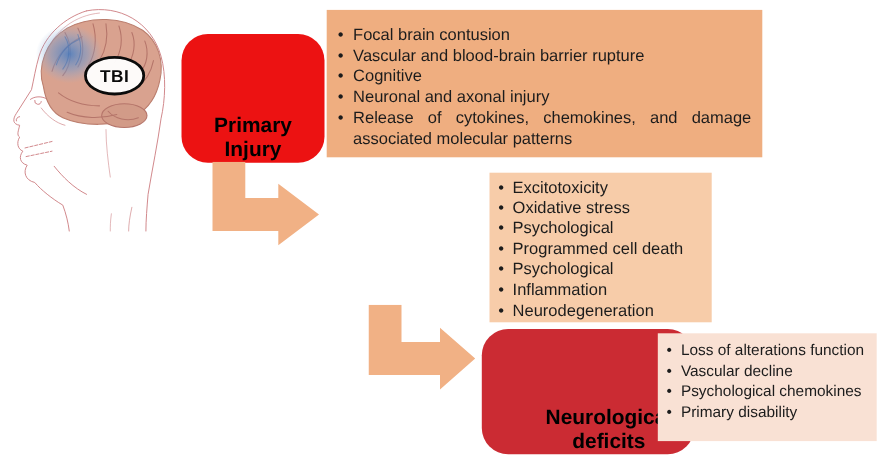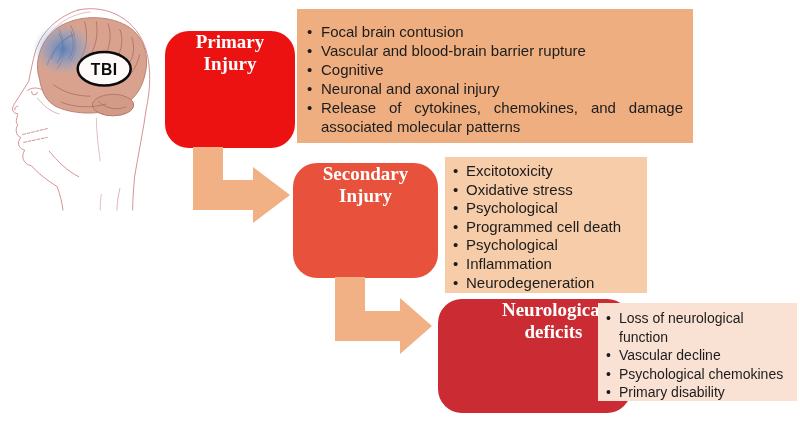--- a/index.html
+++ b/index.html
@@ -2,23 +2,23 @@
 <html><head>
 <meta charset="utf-8">
 <style>
   html,body { margin:0; padding:0; background:#ffffff; }
   .canvas {
     position:relative; width:800px; height:425px; background:#ffffff;
     font-family:"Liberation Sans", sans-serif; overflow:hidden;
   }
   
   .stage {
-    position:absolute; border-radius:24px; color:#ffffff;
-    display:flex; align-items:flex-start; justify-content:center;
-    text-align:center; font-weight:bold; font-size:19px; line-height:22px;font-family:Liberation Serif, serif;
+    position:absolute; border-radius:24px; color:#000000;
+    display:flex; align-items:flex-end; justify-content:center;
+    text-align:center; font-weight:bold; font-size:19px; line-height:22px;
   }
   .stage.primary   { left:165px; top:31px;  width:130px; height:117px; background:#ec1212; }
   .stage.secondary { left:293px; top:163px; width:145px; height:115px; background:#e8513b; }
   .stage.neuro     { left:438px; top:299px; width:155px; height:114px; background:#cb2b33;padding-left:38px; }
   .stage .stage-title { padding:0 6px; }
   
   .panel { position:absolute; color:#1c1c1c; }
   .panel.p1 { left:297px; top:9px;   width:396px; height:134px; background:#efae80; padding:13px 10px 0 10px; font-size:15px;   line-height:19px;   box-sizing:border-box; }
   .panel.p2 { left:445px; top:157px; width:202px; height:136px; background:#f7cca9; padding:5px 4px 0 8px;   font-size:15px;   line-height:18.6px; box-sizing:border-box; }
   .panel.p3 { left:598px; top:303px; width:199px; height:98px;  background:#f9e1d4; padding:6px 4px 0 8px;   font-size:14px;   line-height:18.5px; box-sizing:border-box; }
@@ -118,23 +118,20 @@
     <div class="li">
         <span class="b">•</span>
         <div class="t">Release of cytokines, chemokines, and damage associated molecular patterns</div>
       </div>
   </div>
 
   <svg class="arrow a1" width="100" height="80" viewBox="0 0 100 80">
     <polygon points="0,0 30,0 30,33 60,33 60,20 97,48 60,76 60,63 0,63" fill="#f1b185"></polygon>
   </svg>
 
-  <div class="stage secondary">
-    <div class="stage-title">Secondary Injury</div>
-  </div>
   <div class="panel p2">
     <div class="li">
         <span class="b">•</span>
         <div class="t">Excitotoxicity</div>
       </div>
     <div class="li">
         <span class="b">•</span>
         <div class="t">Oxidative stress</div>
       </div>
     <div class="li">
@@ -162,21 +159,21 @@
   <svg class="arrow a2" width="105" height="85" viewBox="0 0 105 85">
     <polygon points="0,0 30,0 30,34 65,34 65,21 97,49 65,77 65,64 0,64" fill="#f1b185"></polygon>
   </svg>
 
   <div class="stage neuro">
     <div class="stage-title">Neurological deficits</div>
   </div>
   <div class="panel p3">
     <div class="li">
         <span class="b">•</span>
-        <div class="t">Loss of neurological function</div>
+        <div class="t">Loss of alterations function</div>
       </div>
     <div class="li">
         <span class="b">•</span>
         <div class="t">Vascular decline</div>
       </div>
     <div class="li">
         <span class="b">•</span>
         <div class="t">Psychological chemokines</div>
       </div>
     <div class="li">

